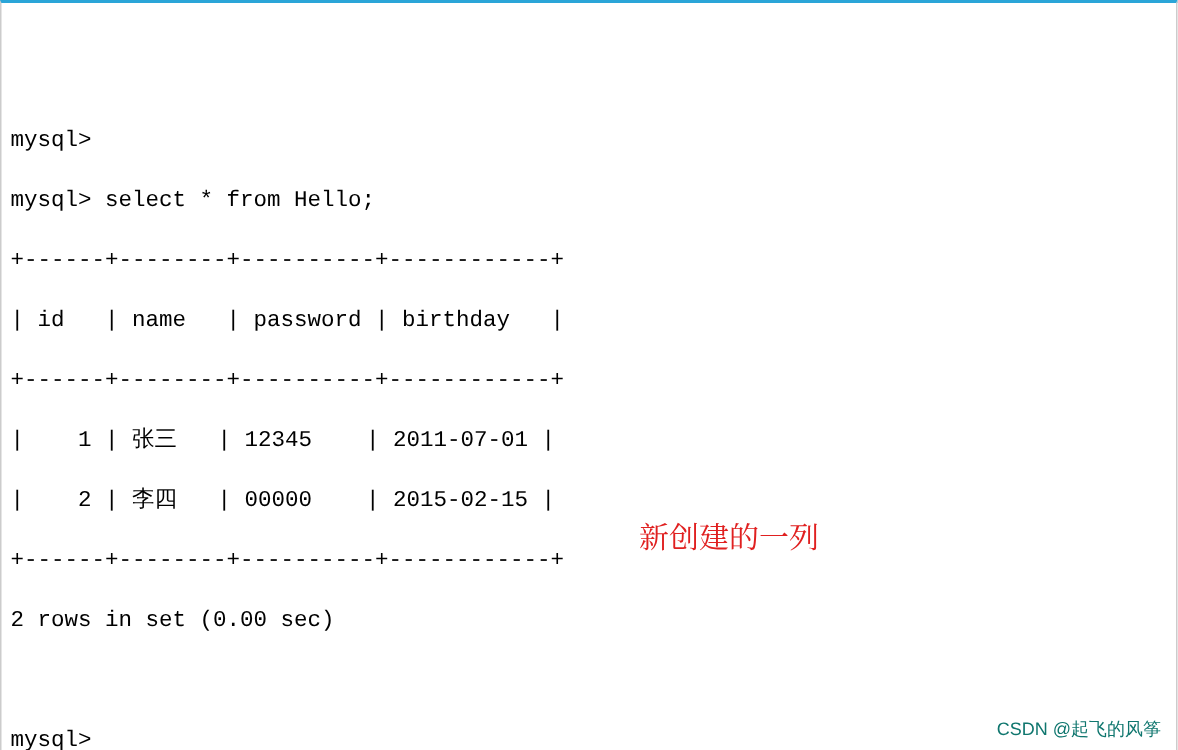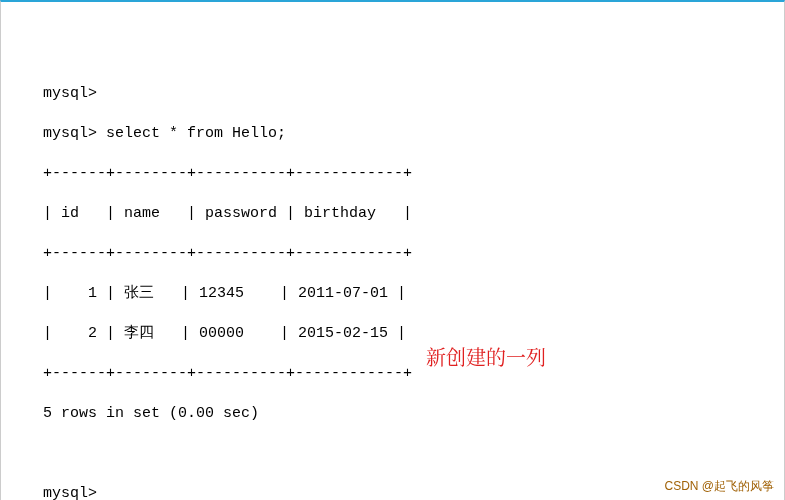--- a/index.html
+++ b/index.html
@@ -16,54 +16,54 @@
     white-space: pre;
     color: #000;
     background: #fff;
     border-top: 2px solid #2aa5d8;
     border-left: 1px solid #ccc;
     border-right: 1px solid #ccc;
     box-sizing: border-box;
     position: relative;
     padding: 2px 6px;
   }
-  .line { white-space: pre; margin-left: 36px; }
+  .line { white-space: pre; }
   .redlabel {
     position: absolute;
     color: #e02020;
     font-family: "SimSun", "Noto Serif CJK SC", serif;
     font-size: 20px;
     white-space: nowrap;
     pointer-events: none;
   }
   .watermark {
     position: absolute;
     right: 10px;
     bottom: 4px;
-    color: #a16207;
+    color: #0f766e;
     font-family: "Microsoft YaHei", Arial, sans-serif;
     font-size: 12px;
     white-space: nowrap;
     pointer-events: none;
   }
 </style>
 </head>
 <body>
 
 
 
 <div class="line">mysql&gt;</div>
 <div class="line">mysql&gt; select * from Hello;</div>
 <div class="line">+------+--------+----------+------------+</div>
 <div class="line">| id   | name   | password | birthday   |</div>
 <div class="line">+------+--------+----------+------------+</div>
 <div class="line">|    1 | 张三   | 12345    | 2011-07-01 |</div>
 <div class="line">|    2 | 李四   | 00000    | 2015-02-15 |</div>
 <div class="line">+------+--------+----------+------------+</div>
-<div class="line">5 rows in set (0.00 sec)</div>
+<div class="line">2 rows in set (0.00 sec)</div>
 <div class="line"> </div>
 <div class="line">mysql&gt;</div>
 
 
 
 
 
 
 
 

